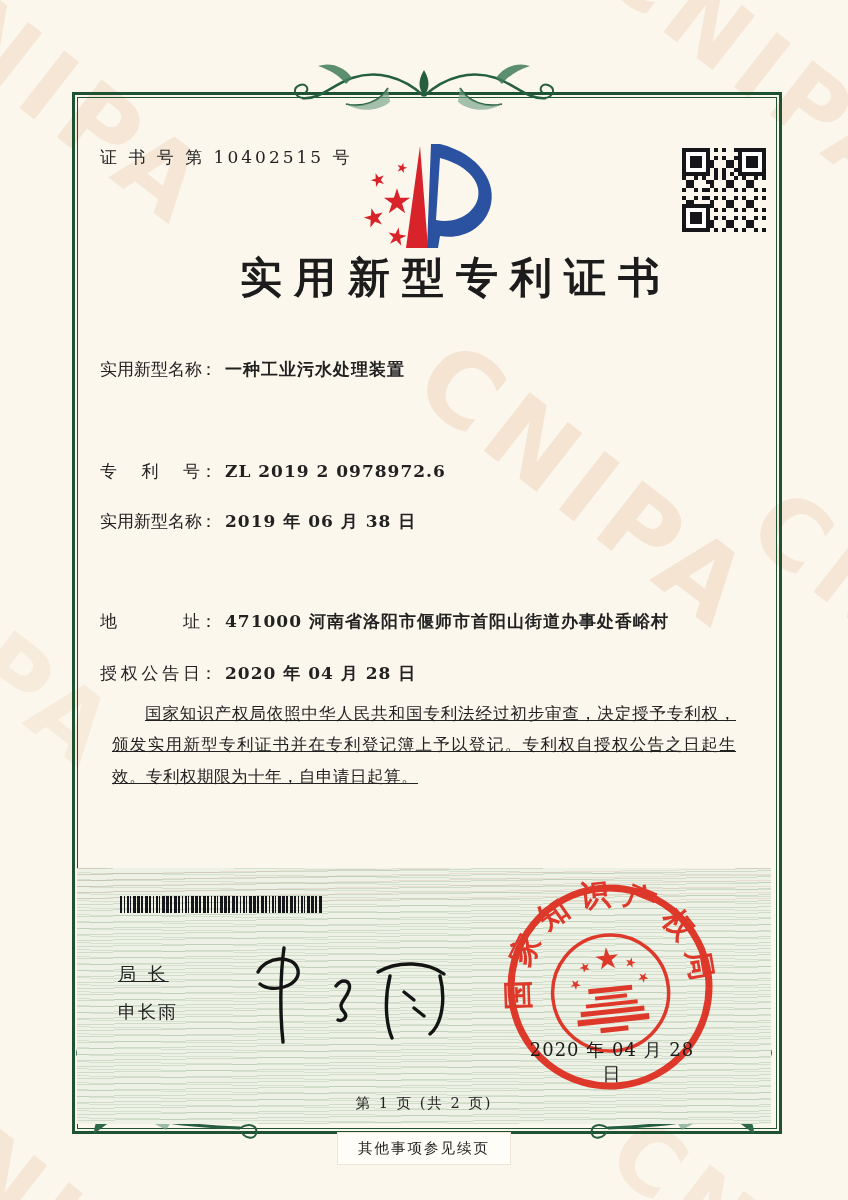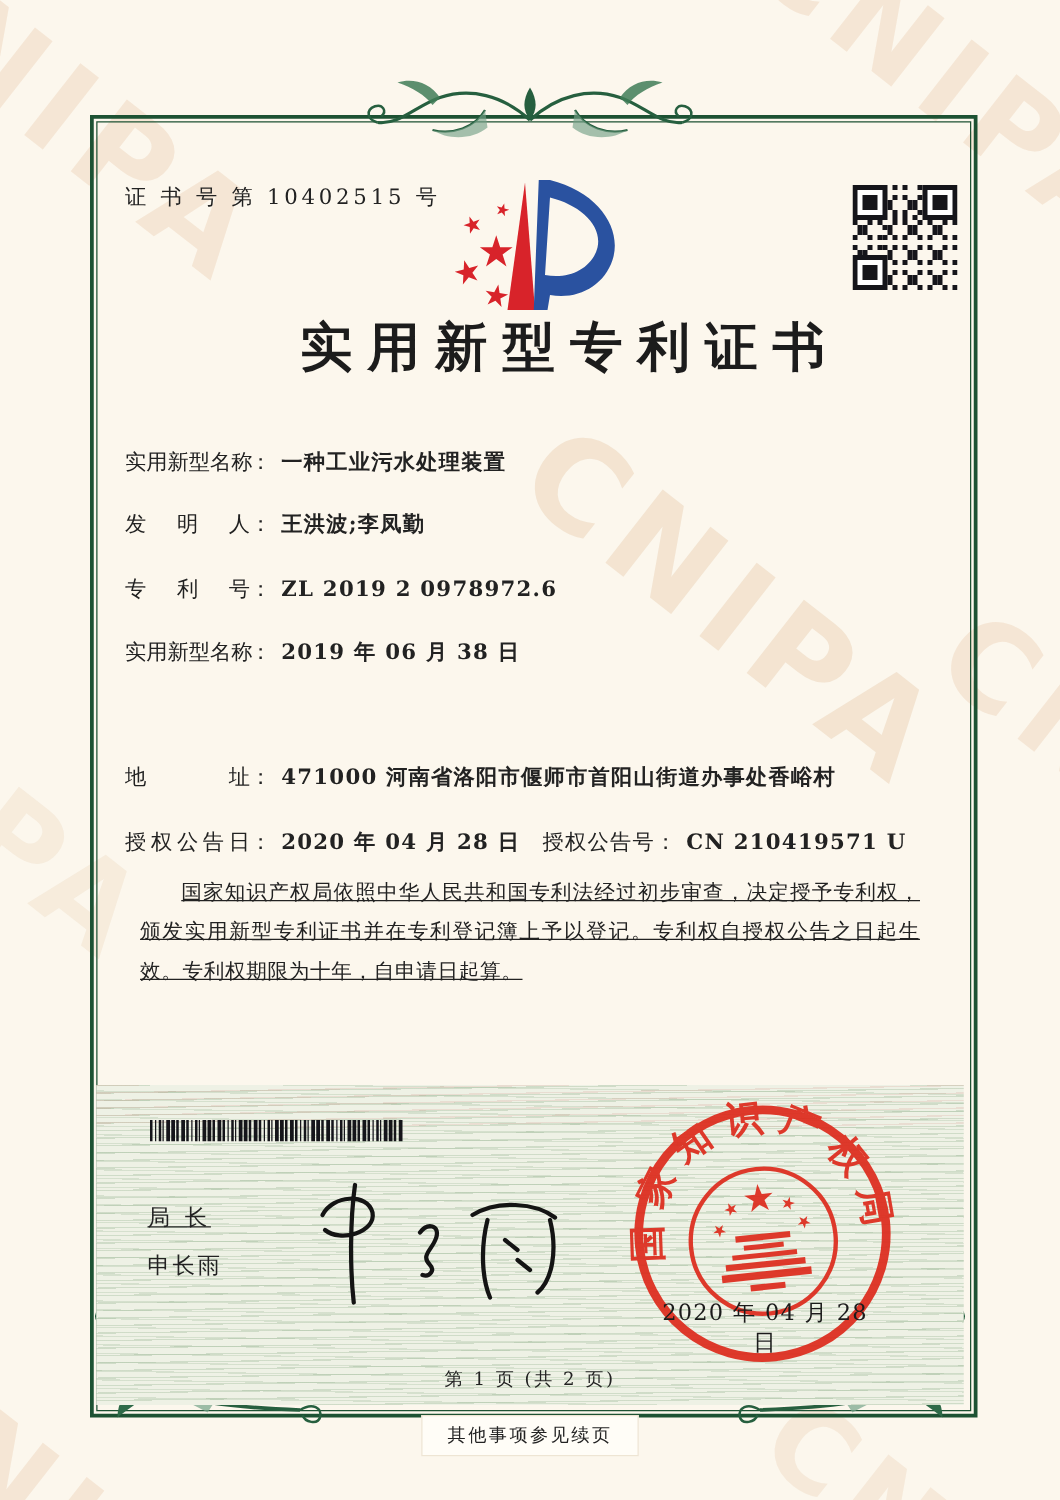--- a/index.html
+++ b/index.html
@@ -265,37 +265,31 @@
         <rect x="0" y="56" width="28" height="28" fill="#15151a"></rect>
         <rect x="4" y="60" width="20" height="20" fill="#fff"></rect>
         <rect x="8" y="64" width="12" height="12" fill="#15151a"></rect>
       </svg></div>
 
   <div class="title">实用新型专利证书</div>
 
   <div class="row" style="top:358px">
     <span class="flabel">实用新型名称</span><span class="colon">：</span><span class="fvalue">一种工业污水处理装置</span>
   </div>
-  <div class="row" style="top:408px">
-    <span class="flabel">发明人</span><span class="colon">：</span><span class="fvalue">王洪波;李凤勤</span>
-  </div>
   <div class="row" style="top:460px">
     <span class="flabel">专利号</span><span class="colon">：</span><span class="fvalue">ZL 2019 2 0978972.6</span>
   </div>
   <div class="row" style="top:510px">
     <span class="flabel">实用新型名称</span><span class="colon">：</span><span class="fvalue">2019 年 06 月 38 日</span>
   </div>
   <div class="row" style="top:610px">
     <span class="flabel">地址</span><span class="colon">：</span><span class="fvalue">471000  河南省洛阳市偃师市首阳山街道办事处香峪村</span>
   </div>
   <div class="row" style="top:662px">
     <span class="flabel">授权公告日</span><span class="colon">：</span><span class="fvalue">2020 年 04 月 28 日</span>
-  </div>
-  <div class="row grant2" style="top:662px">
-    <span class="flabel">授权公告号</span><span class="colon">：</span><span class="fvalue">CN 210419571 U</span>
   </div>
 
   <div class="paras">
     <p>国家知识产权局依照中华人民共和国专利法经过初步审查，决定授予专利权，颁发实用新型专利证书并在专利登记簿上予以登记。专利权自授权公告之日起生效。专利权期限为十年，自申请日起算。</p>
   </div>
 
   <div class="wave-band"></div>
 
   <div class="barcode" id="barcode"><span style="display:inline-block;vertical-align:top;height:17px;width:2px;background:#15151a;margin-right:2px"></span><span style="display:inline-block;vertical-align:top;height:17px;width:1px;background:#15151a;margin-right:2px"></span><span style="display:inline-block;vertical-align:top;height:17px;width:2px;background:#15151a;margin-right:1px"></span><span style="display:inline-block;vertical-align:top;height:17px;width:1px;background:#15151a;margin-right:2px"></span><span style="display:inline-block;vertical-align:top;height:17px;width:3px;background:#15151a;margin-right:1px"></span><span style="display:inline-block;vertical-align:top;height:17px;width:3px;background:#15151a;margin-right:1px"></span><span style="display:inline-block;vertical-align:top;height:17px;width:2px;background:#15151a;margin-right:2px"></span><span style="display:inline-block;vertical-align:top;height:17px;width:3px;background:#15151a;margin-right:1px"></span><span style="display:inline-block;vertical-align:top;height:17px;width:2px;background:#15151a;margin-right:2px"></span><span style="display:inline-block;vertical-align:top;height:17px;width:1px;background:#15151a;margin-right:2px"></span><span style="display:inline-block;vertical-align:top;height:17px;width:2px;background:#15151a;margin-right:1px"></span><span style="display:inline-block;vertical-align:top;height:17px;width:1px;background:#15151a;margin-right:2px"></span><span style="display:inline-block;vertical-align:top;height:17px;width:3px;background:#15151a;margin-right:1px"></span><span style="display:inline-block;vertical-align:top;height:17px;width:3px;background:#15151a;margin-right:1px"></span><span style="display:inline-block;vertical-align:top;height:17px;width:2px;background:#15151a;margin-right:2px"></span><span style="display:inline-block;vertical-align:top;height:17px;width:3px;background:#15151a;margin-right:1px"></span><span style="display:inline-block;vertical-align:top;height:17px;width:2px;background:#15151a;margin-right:2px"></span><span style="display:inline-block;vertical-align:top;height:17px;width:1px;background:#15151a;margin-right:2px"></span><span style="display:inline-block;vertical-align:top;height:17px;width:2px;background:#15151a;margin-right:1px"></span><span style="display:inline-block;vertical-align:top;height:17px;width:1px;background:#15151a;margin-right:2px"></span><span style="display:inline-block;vertical-align:top;height:17px;width:3px;background:#15151a;margin-right:1px"></span><span style="display:inline-block;vertical-align:top;height:17px;width:3px;background:#15151a;margin-right:1px"></span><span style="display:inline-block;vertical-align:top;height:17px;width:2px;background:#15151a;margin-right:2px"></span><span style="display:inline-block;vertical-align:top;height:17px;width:3px;background:#15151a;margin-right:1px"></span><span style="display:inline-block;vertical-align:top;height:17px;width:2px;background:#15151a;margin-right:2px"></span><span style="display:inline-block;vertical-align:top;height:17px;width:1px;background:#15151a;margin-right:2px"></span><span style="display:inline-block;vertical-align:top;height:17px;width:2px;background:#15151a;margin-right:1px"></span><span style="display:inline-block;vertical-align:top;height:17px;width:1px;background:#15151a;margin-right:2px"></span><span style="display:inline-block;vertical-align:top;height:17px;width:3px;background:#15151a;margin-right:1px"></span><span style="display:inline-block;vertical-align:top;height:17px;width:3px;background:#15151a;margin-right:1px"></span><span style="display:inline-block;vertical-align:top;height:17px;width:2px;background:#15151a;margin-right:2px"></span><span style="display:inline-block;vertical-align:top;height:17px;width:3px;background:#15151a;margin-right:1px"></span><span style="display:inline-block;vertical-align:top;height:17px;width:2px;background:#15151a;margin-right:2px"></span><span style="display:inline-block;vertical-align:top;height:17px;width:1px;background:#15151a;margin-right:2px"></span><span style="display:inline-block;vertical-align:top;height:17px;width:2px;background:#15151a;margin-right:1px"></span><span style="display:inline-block;vertical-align:top;height:17px;width:1px;background:#15151a;margin-right:2px"></span><span style="display:inline-block;vertical-align:top;height:17px;width:3px;background:#15151a;margin-right:1px"></span><span style="display:inline-block;vertical-align:top;height:17px;width:3px;background:#15151a;margin-right:1px"></span><span style="display:inline-block;vertical-align:top;height:17px;width:2px;background:#15151a;margin-right:2px"></span><span style="display:inline-block;vertical-align:top;height:17px;width:3px;background:#15151a;margin-right:1px"></span><span style="display:inline-block;vertical-align:top;height:17px;width:2px;background:#15151a;margin-right:2px"></span><span style="display:inline-block;vertical-align:top;height:17px;width:1px;background:#15151a;margin-right:2px"></span><span style="display:inline-block;vertical-align:top;height:17px;width:2px;background:#15151a;margin-right:1px"></span><span style="display:inline-block;vertical-align:top;height:17px;width:1px;background:#15151a;margin-right:2px"></span><span style="display:inline-block;vertical-align:top;height:17px;width:3px;background:#15151a;margin-right:1px"></span><span style="display:inline-block;vertical-align:top;height:17px;width:3px;background:#15151a;margin-right:1px"></span><span style="display:inline-block;vertical-align:top;height:17px;width:2px;background:#15151a;margin-right:2px"></span><span style="display:inline-block;vertical-align:top;height:17px;width:3px;background:#15151a;margin-right:1px"></span><span style="display:inline-block;vertical-align:top;height:17px;width:2px;background:#15151a;margin-right:2px"></span><span style="display:inline-block;vertical-align:top;height:17px;width:1px;background:#15151a;margin-right:2px"></span><span style="display:inline-block;vertical-align:top;height:17px;width:2px;background:#15151a;margin-right:1px"></span><span style="display:inline-block;vertical-align:top;height:17px;width:1px;background:#15151a;margin-right:2px"></span><span style="display:inline-block;vertical-align:top;height:17px;width:3px;background:#15151a;margin-right:1px"></span><span style="display:inline-block;vertical-align:top;height:17px;width:3px;background:#15151a;margin-right:1px"></span><span style="display:inline-block;vertical-align:top;height:17px;width:2px;background:#15151a;margin-right:2px"></span><span style="display:inline-block;vertical-align:top;height:17px;width:3px;background:#15151a;margin-right:1px"></span></div>
 

